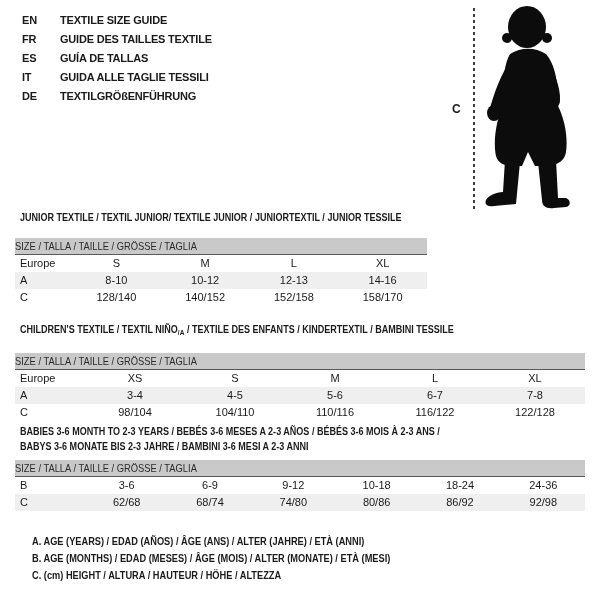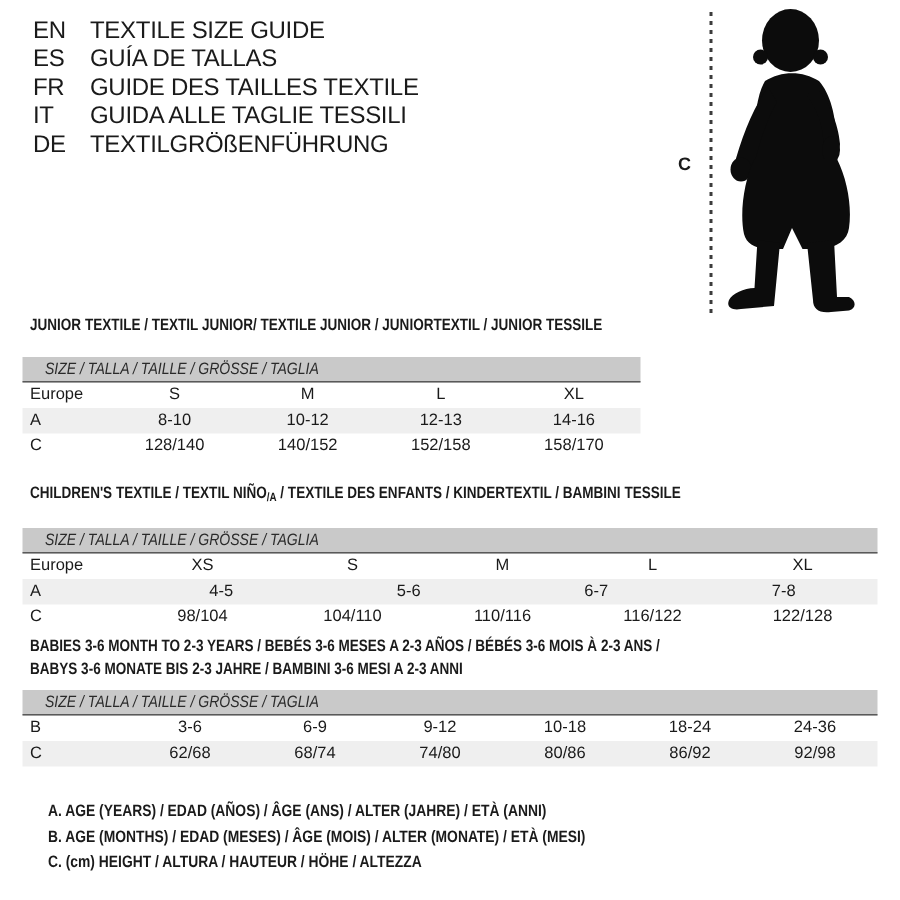--- a/index.html
+++ b/index.html
@@ -14,42 +14,42 @@
     background:#ffffff;
     font-family:"Liberation Sans", sans-serif;
     color:var(--ink);
     position:relative;
     overflow:hidden;
   }
   .page{position:absolute;inset:0;background:#fff;}
 
   
   .lang-block{position:absolute;left:22px;top:11px;}
-  .lang-row{display:flex;line-height:19px;font-size:16px;font-weight:normal;letter-spacing:-0.2px;}
+  .lang-row{display:flex;line-height:19px;font-size:11px;font-weight:bold;letter-spacing:-0.2px;}
   .lang-code{width:38px;flex:0 0 38px;}
   .lang-title{white-space:nowrap;}
 
   
   .measure-line{
     position:absolute;left:473px;top:8px;width:2px;height:203px;
     background:repeating-linear-gradient(to bottom,#3c3c3c 0 3px,transparent 3px 6px);
   }
   .measure-label{position:absolute;left:452px;top:102px;font-size:12px;font-weight:bold;}
   .baby-svg{position:absolute;left:480px;top:0px;width:120px;height:220px;}
 
   
   .section{position:absolute;left:15px;}
   .sec-title{
     font-size:11px;font-weight:bold;white-space:nowrap;line-height:15px;
     transform:scaleX(0.82);transform-origin:0 50%;margin-left:5px;
   }
   .sec-title .subsz{font-size:8px;vertical-align:-2px;}
   .size-bar{
     height:17px;background:var(--bar);border-bottom:1.5px solid var(--bar-border);
-    line-height:16px;font-size:11px;color:#2a2a2a;padding-left:15px;font-style:italic;
+    line-height:16px;font-size:11px;color:#2a2a2a;padding-left:0;
   }
   .size-bar span{display:inline-block;transform:scaleX(0.85);transform-origin:0 50%;white-space:nowrap;}
   .trow{display:flex;height:17px;line-height:16px;font-size:11px;}
   .trow.alt{background:var(--alt);}
   .rlabel{padding-left:5px;text-align:left;}
   .w1 .rlabel{flex:0 0 57px;}
   .w2 .rlabel{flex:0 0 70px;}
   .cell{flex:1;text-align:center;white-space:nowrap;}
   .gap1{height:13px;}
   .gap3{height:6px;}
@@ -65,26 +65,26 @@
 <body>
 
 <div class="page">
 
   <div class="lang-block">
     <div class="lang-row">
       <span class="lang-code">EN</span>
       <span class="lang-title">TEXTILE SIZE GUIDE</span>
     </div>
     <div class="lang-row">
+      <span class="lang-code">FR</span>
+      <span class="lang-title">GUIDE DES TAILLES TEXTILE</span>
+    </div>
+    <div class="lang-row">
       <span class="lang-code">ES</span>
       <span class="lang-title">GUÍA DE TALLAS</span>
-    </div>
-    <div class="lang-row">
-      <span class="lang-code">FR</span>
-      <span class="lang-title">GUIDE DES TAILLES TEXTILE</span>
     </div>
     <div class="lang-row">
       <span class="lang-code">IT</span>
       <span class="lang-title">GUIDA ALLE TAGLIE TESSILI</span>
     </div>
     <div class="lang-row">
       <span class="lang-code">DE</span>
       <span class="lang-title">TEXTILGRÖßENFÜHRUNG</span>
     </div>
   </div>
@@ -141,20 +141,21 @@
     <div class="trow">
       <span class="rlabel">Europe</span>
       <span class="cell">XS</span>
       <span class="cell">S</span>
       <span class="cell">M</span>
       <span class="cell">L</span>
       <span class="cell">XL</span>
     </div>
     <div class="trow alt">
       <span class="rlabel">A</span>
+      <span class="cell">3-4</span>
       <span class="cell">4-5</span>
       <span class="cell">5-6</span>
       <span class="cell">6-7</span>
       <span class="cell">7-8</span>
     </div>
     <div class="trow">
       <span class="rlabel">C</span>
       <span class="cell">98/104</span>
       <span class="cell">104/110</span>
       <span class="cell">110/116</span>

